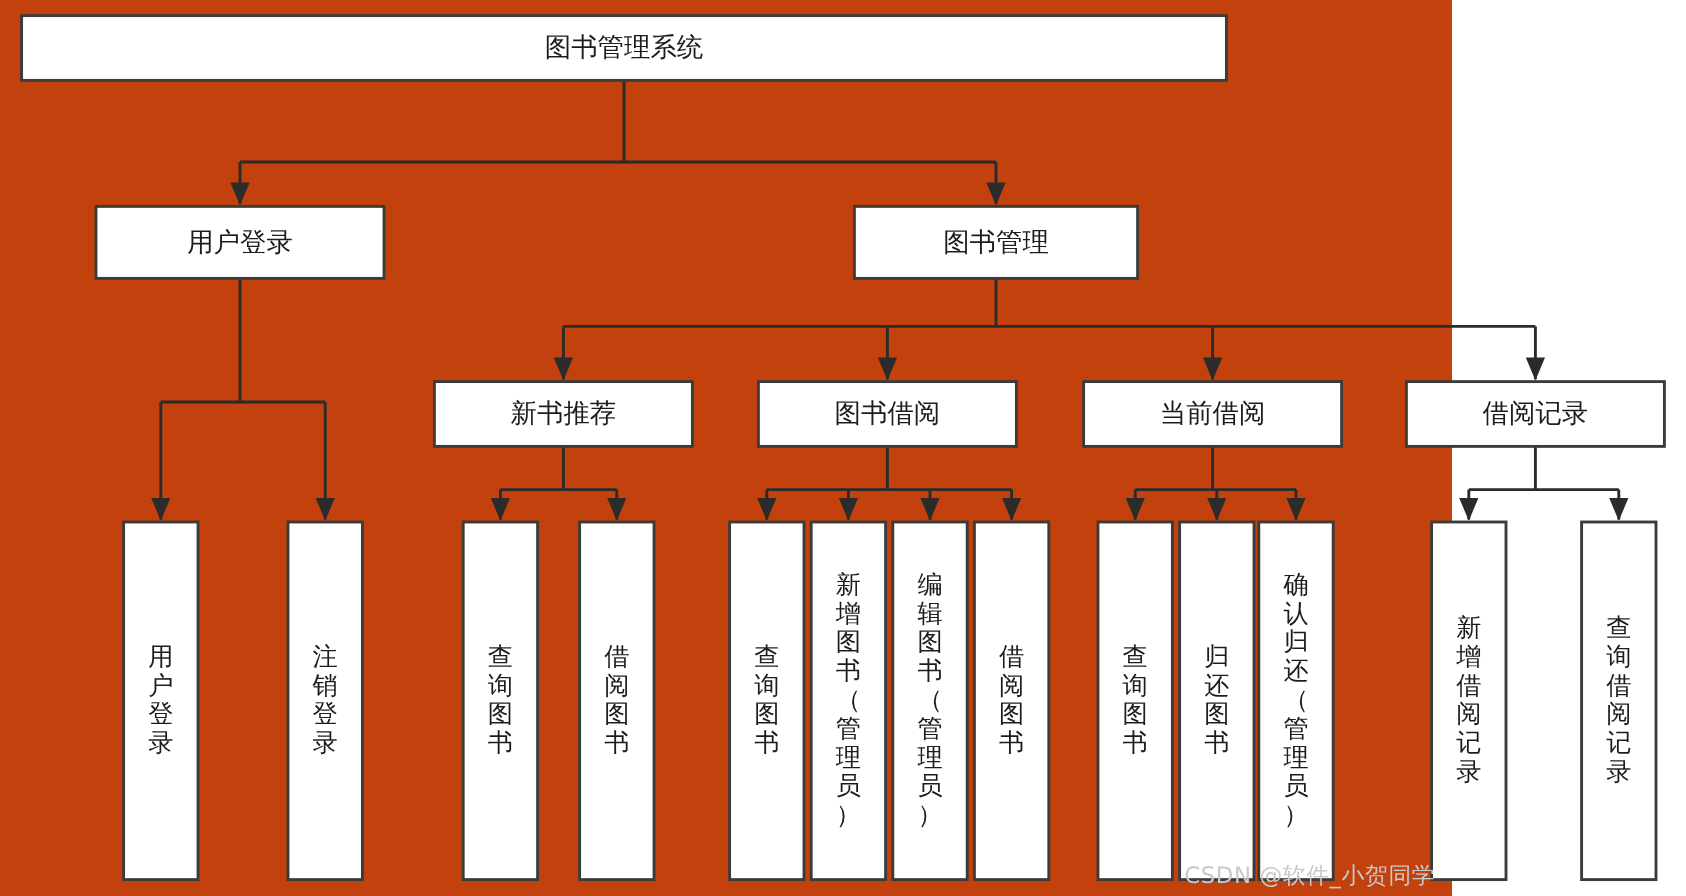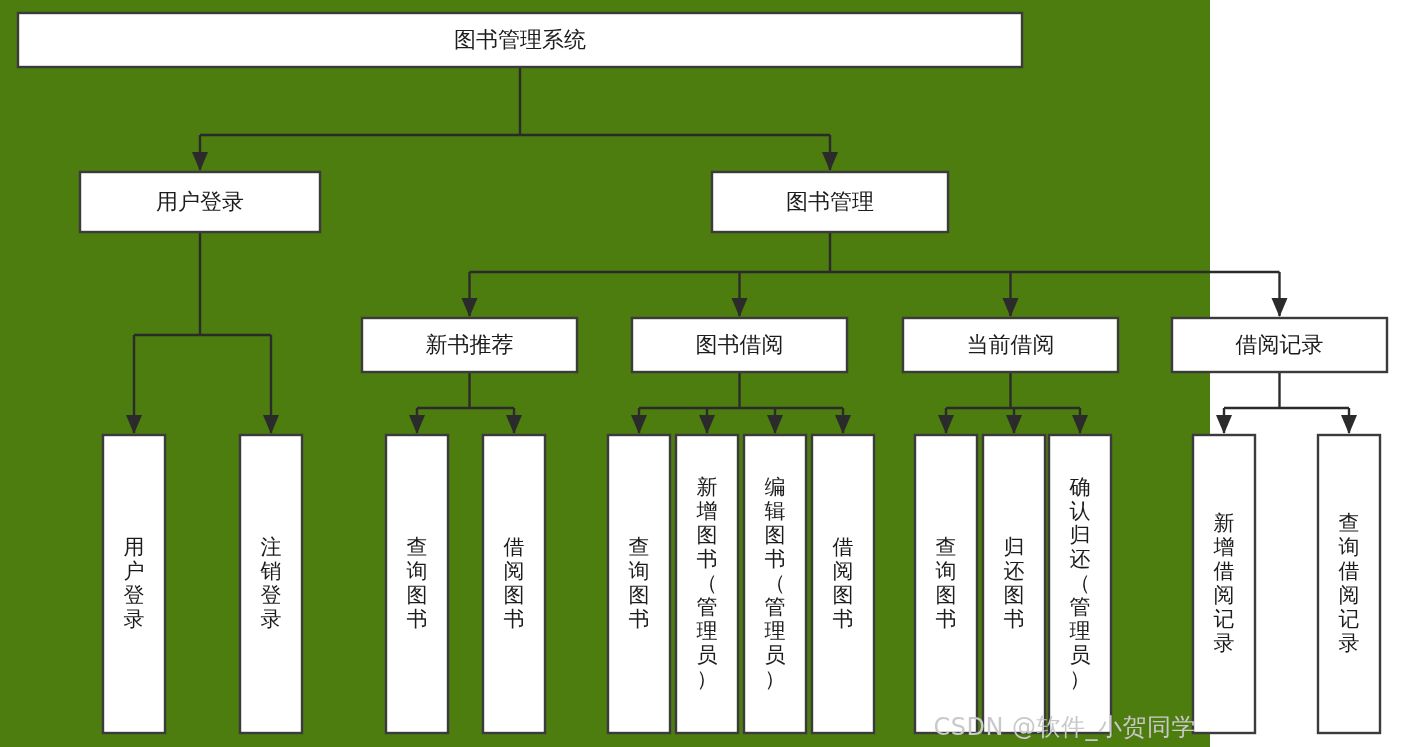--- a/index.html
+++ b/index.html
@@ -10,21 +10,21 @@
   body {
     width: 1405px;
     height: 747px;
     font-family: "DejaVu Sans", "Liberation Sans", sans-serif;
     overflow: hidden;
   }
   #diagram-root {
     position: relative;
     width: 1210px;
     height: 747px;
-    background: #4d7c0f;
+    background: #c2410c;
   }
   svg.canvas {
     position: absolute;
     left: 0;
     top: 0;
     width: 1405px;
     height: 747px;
   }
   .node-box {
     fill: #ffffff;
@@ -64,21 +64,21 @@
   }
   .arrow-head {
     fill: #2b2b2b;
     stroke: none;
   }
   .watermark {
     position: absolute;
     right: 14px;
     bottom: 4px;
     color: #c9c9c9;
-    font-size: 24px;
+    font-size: 19px;
     letter-spacing: 0.5px;
     font-family: "DejaVu Sans", "Liberation Sans", sans-serif;
     white-space: nowrap;
   }
 </style>
 </head>
 <body>
 
 <div id="diagram-root">
 

